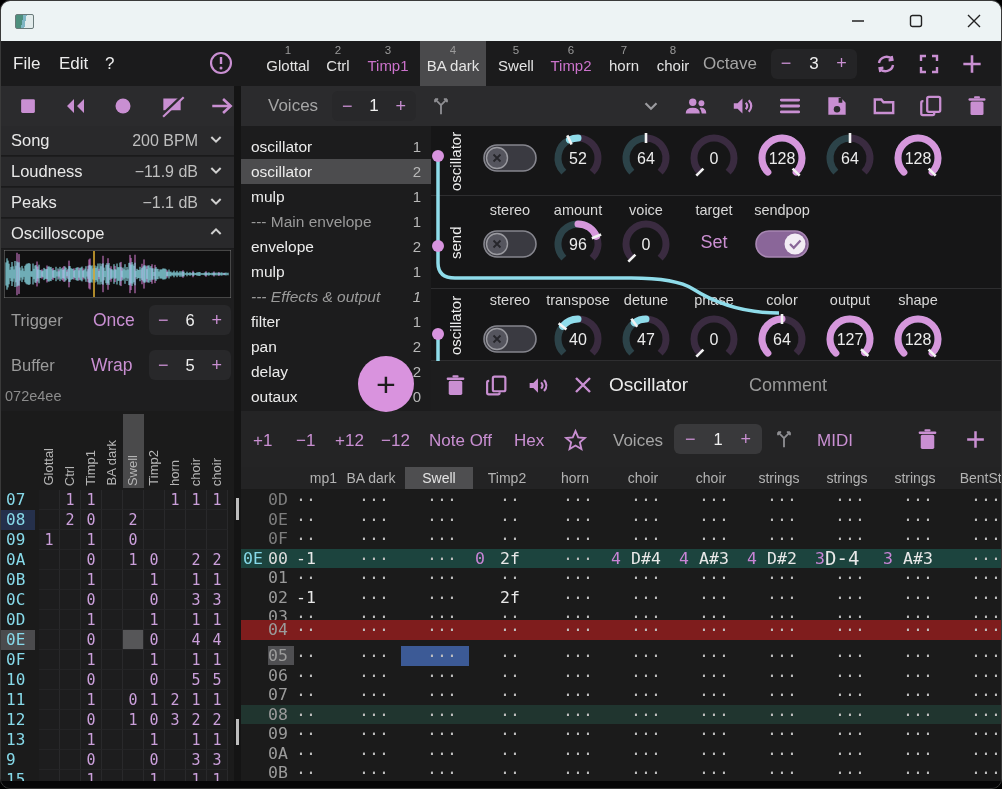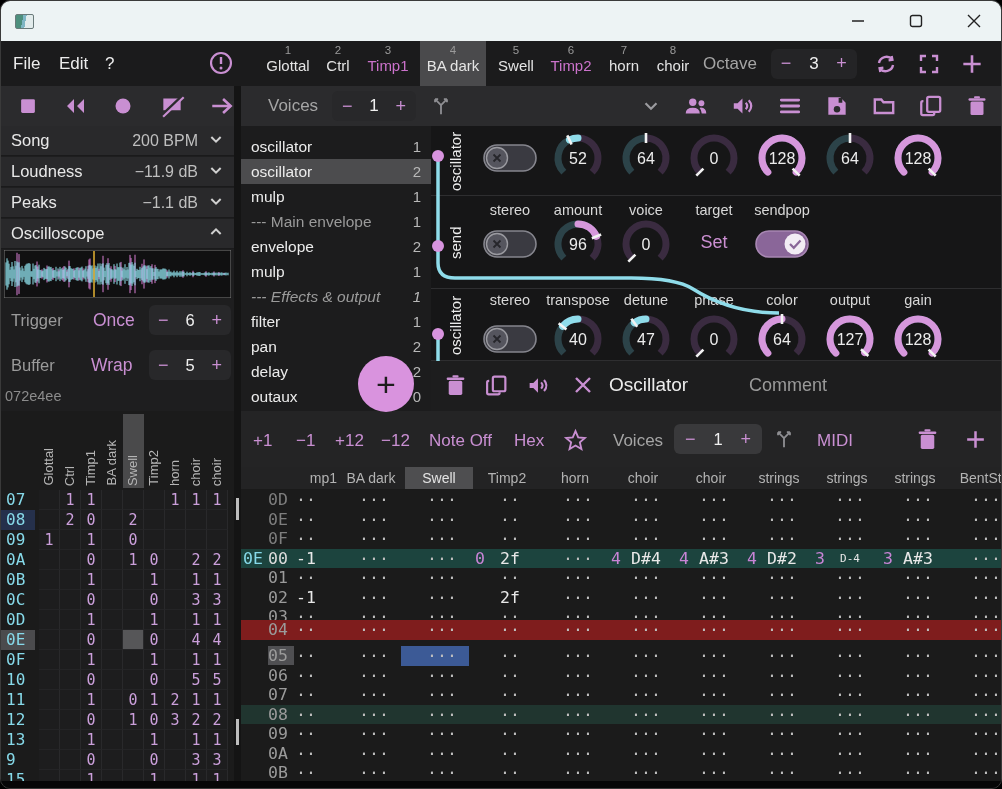--- a/index.html
+++ b/index.html
@@ -731,21 +731,21 @@
             <line x1="26.999999999999996" y1="12" x2="26.999999999999996" y2="2" stroke="#f2f2f2" stroke-width="2.6"></line>
             <text x="27" y="33" text-anchor="middle" font-size="16" fill="#ececec" font-family="Liberation Sans,sans-serif">64</text>
           </svg></div>
         <div class="plabel" style="left: 381px; top: 3px;">output</div>
         <div class="abs" style="left: 392px; top: 23px;"><svg width="54" height="54" viewBox="0 0 54 54">
             <path d="M12.86,41.14 A20,20 0 1 1 41.67,40.60" stroke="#2c4349" stroke-width="7" fill="none"></path>
             <path d="M12.86,41.14 A20,20 0 1 1 41.67,40.60" stroke="#d697dc" stroke-width="7" fill="none" stroke-linecap="round"></path>
             <line x1="37.99883019333841" y1="37.19930068083628" x2="45.33138365556401" y2="43.998834468060465" stroke="#f2f2f2" stroke-width="2.6"></line>
             <text x="27" y="33" text-anchor="middle" font-size="16" fill="#ececec" font-family="Liberation Sans,sans-serif">127</text>
           </svg></div>
-        <div class="plabel" style="left: 449px; top: 3px;">gain</div>
+        <div class="plabel" style="left: 449px; top: 3px;">shape</div>
         <div class="abs" style="left: 460px; top: 23px;"><svg width="54" height="54" viewBox="0 0 54 54">
             <path d="M12.86,41.14 A20,20 0 1 1 41.14,41.14" stroke="#2c4349" stroke-width="7" fill="none"></path>
             <path d="M12.86,41.14 A20,20 0 1 1 41.14,41.14" stroke="#d697dc" stroke-width="7" fill="none" stroke-linecap="round"></path>
             <line x1="37.60660171779823" y1="37.6066017177982" x2="44.67766952966371" y2="44.67766952966367" stroke="#f2f2f2" stroke-width="2.6"></line>
             <text x="27" y="33" text-anchor="middle" font-size="16" fill="#ececec" font-family="Liberation Sans,sans-serif">128</text>
           </svg></div>
       </div>
       <div class="abs" style="left: 0px; top: 235px; width: 572px; height: 50px; background: rgb(29, 29, 30);">
         <div class="abs" style="left: 12px; top: 12px;"><svg width="25" height="25" viewBox="0 0 24 24" fill="#c98fd2">
             <rect x="5.5" y="7.5" width="13" height="13.5" rx="1.5"></rect>
@@ -1002,21 +1002,21 @@
         <div class="pcell mono" style="left: 432px; width: 68px;">
           <div style="width: 16px; text-align: right; font-size: 16.5px; color: rgb(200, 132, 214);">4</div>
           <div style="width: 50px; text-align: center; font-size: 16.5px; color: rgb(232, 232, 232);">A#3</div>
         </div>
         <div class="pcell mono" style="left: 500px; width: 68px;">
           <div style="width: 16px; text-align: right; font-size: 16.5px; color: rgb(200, 132, 214);">4</div>
           <div style="width: 50px; text-align: center; font-size: 16.5px; color: rgb(232, 232, 232);">D#2</div>
         </div>
         <div class="pcell mono" style="left: 568px; width: 68px;">
           <div style="width: 16px; text-align: right; font-size: 16.5px; color: rgb(200, 132, 214);">3</div>
-          <div style="width: 50px; text-align: center; font-size: 11px; color: rgb(232, 232, 232);">D-4</div>
+          <div style="width: 50px; text-align: left; font-size: 19px; color: rgb(232, 232, 232);">D-4</div>
         </div>
         <div class="pcell mono" style="left: 636px; width: 68px;">
           <div style="width: 16px; text-align: right; font-size: 16.5px; color: rgb(200, 132, 214);">3</div>
           <div style="width: 50px; text-align: center; font-size: 16.5px; color: rgb(232, 232, 232);">A#3</div>
         </div>
         <div class="pcell mono" style="left: 704px; width: 68px;">
           <div style="width: 16px; text-align: right; font-size: 16.5px; color: rgb(200, 132, 214);"></div>
           <div style="width: 50px; text-align: center; font-size: 16.5px; color: rgb(191, 191, 191);">···</div>
         </div>
       </div>

